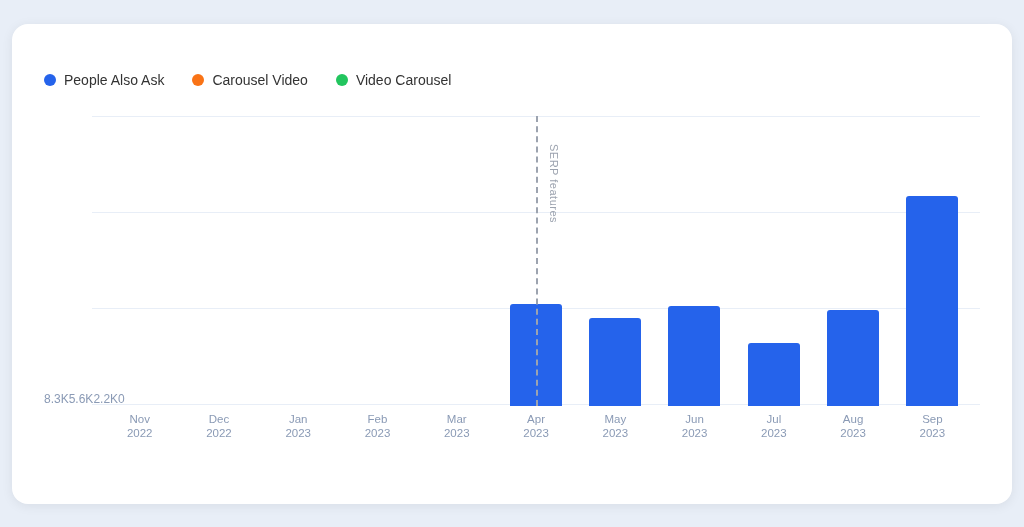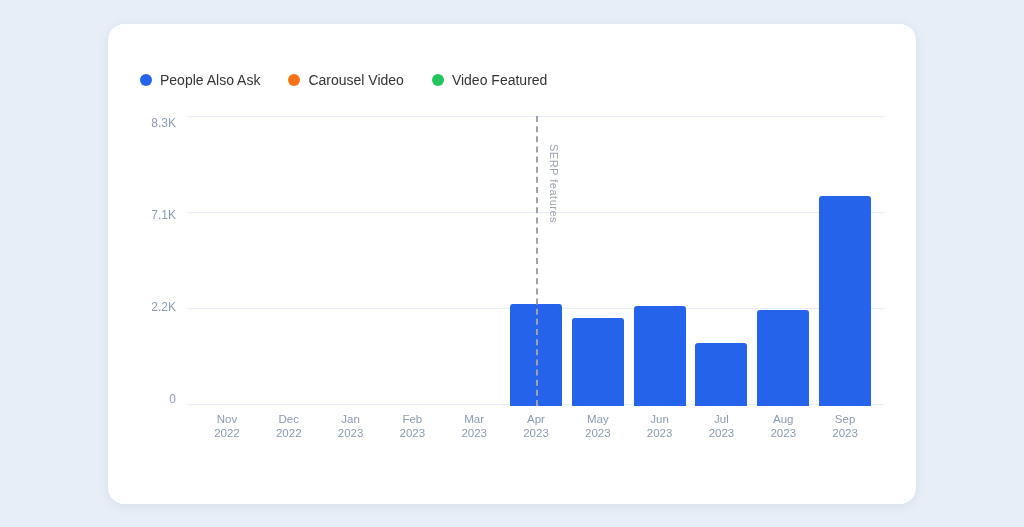--- a/index.html
+++ b/index.html
@@ -8,21 +8,21 @@
       display: flex;
       align-items: center;
       justify-content: center;
       min-height: 100vh;
       font-family: -apple-system, BlinkMacSystemFont, 'Segoe UI', sans-serif;
     }
     .card {
       background: #ffffff;
       border-radius: 16px;
       padding: 28px 32px 24px 32px;
-      width: 808px;
+      width: 1000px;
       min-height: 480px;
       box-shadow: 0 2px 12px rgba(0,0,0,0.07);
     }
     .header {
       display: flex;
       align-items: baseline;
       gap: 12px;
       margin-bottom: 20px;
     }
     .title {
@@ -55,21 +55,20 @@
       border-radius: 50%;
     }
     .chart-area {
       display: flex;
       gap: 0;
       height: 320px;
       position: relative;
     }
     .y-axis {
       display: flex;
-      flex-direction: column;
       justify-content: space-between;
       align-items: flex-end;
       padding-right: 12px;
       padding-bottom: 30px;
       width: 48px;
     }
     .y-label {
       font-size: 12px;
       color: #8a9ab5;
     }
@@ -143,21 +142,21 @@
     }
     .x-labels {
       position: absolute;
       bottom: 0;
       left: 0;
       right: 0;
       height: 30px;
       display: flex;
       align-items: flex-start;
       padding-top: 6px;
-      justify-content: center;
+      justify-content: flex-end;
       padding: 6px 8px 0;
     }
     .x-label {
       flex: 1;
       text-align: center;
       font-size: 11.5px;
       color: #8a9ab5;
       line-height: 1.3;
     }
   </style>
@@ -175,29 +174,29 @@
   <div class="legend-item">
       <span class="legend-dot" style="background:#2563eb"></span>
       <span>People Also Ask</span>
     </div>
       <div class="legend-item">
       <span class="legend-dot" style="background:#f97316"></span>
       <span>Carousel Video</span>
     </div>
       <div class="legend-item">
       <span class="legend-dot" style="background:#22c55e"></span>
-      <span>Video Featured</span>
+      <span>Video Carousel</span>
     </div>
     </div>
 
   <div class="chart-area">
     <div class="y-axis">
 
     <span class="y-label">8.3K</span>
-        <span class="y-label">7.1K</span>
+        <span class="y-label">5.6K</span>
         <span class="y-label">2.2K</span>
         <span class="y-label">0</span>
       </div>
     <div class="chart-body">
       <div class="grid-lines">
         <div class="grid-line"></div>
         <div class="grid-line"></div>
         <div class="grid-line"></div>
         <div class="grid-line"></div>
       </div>

